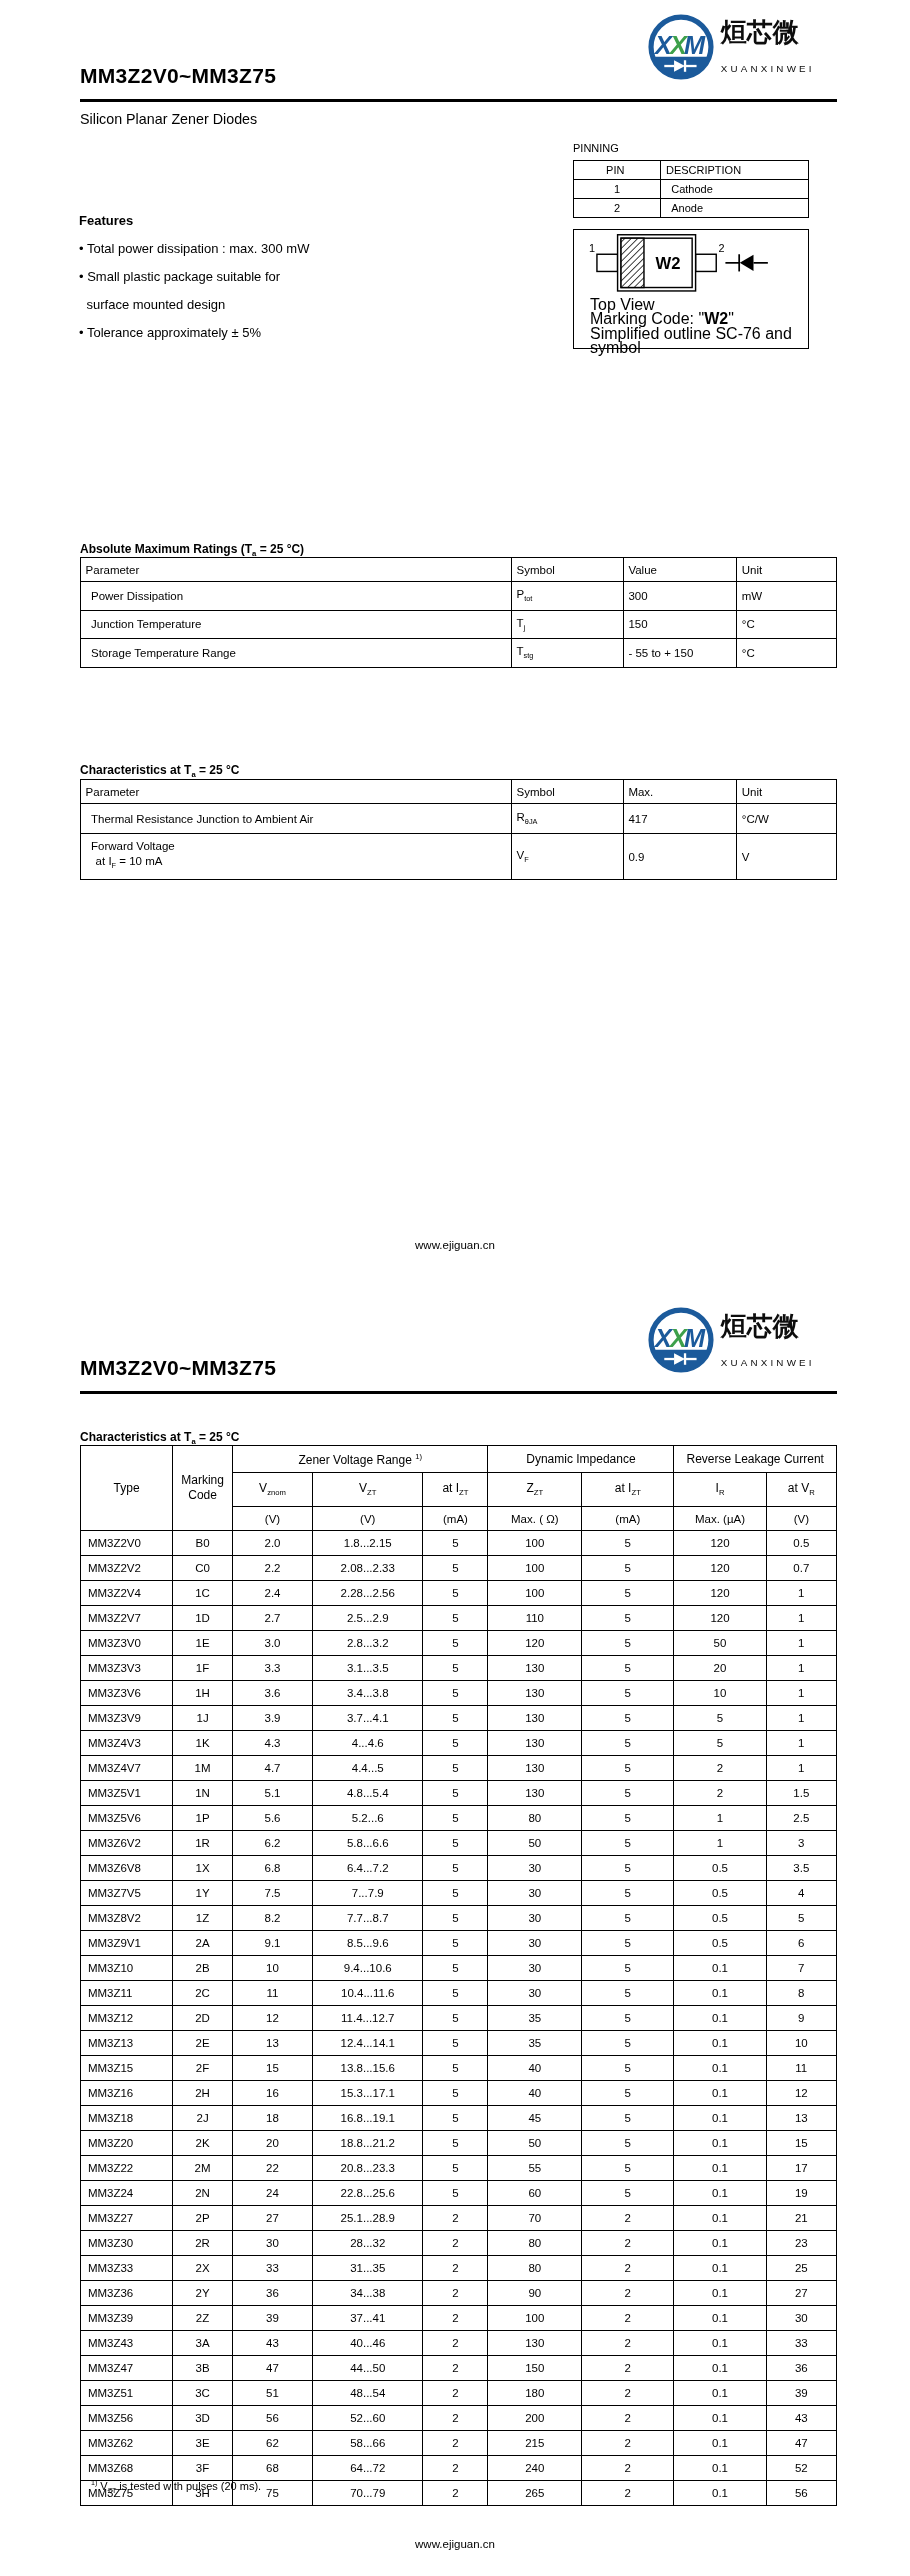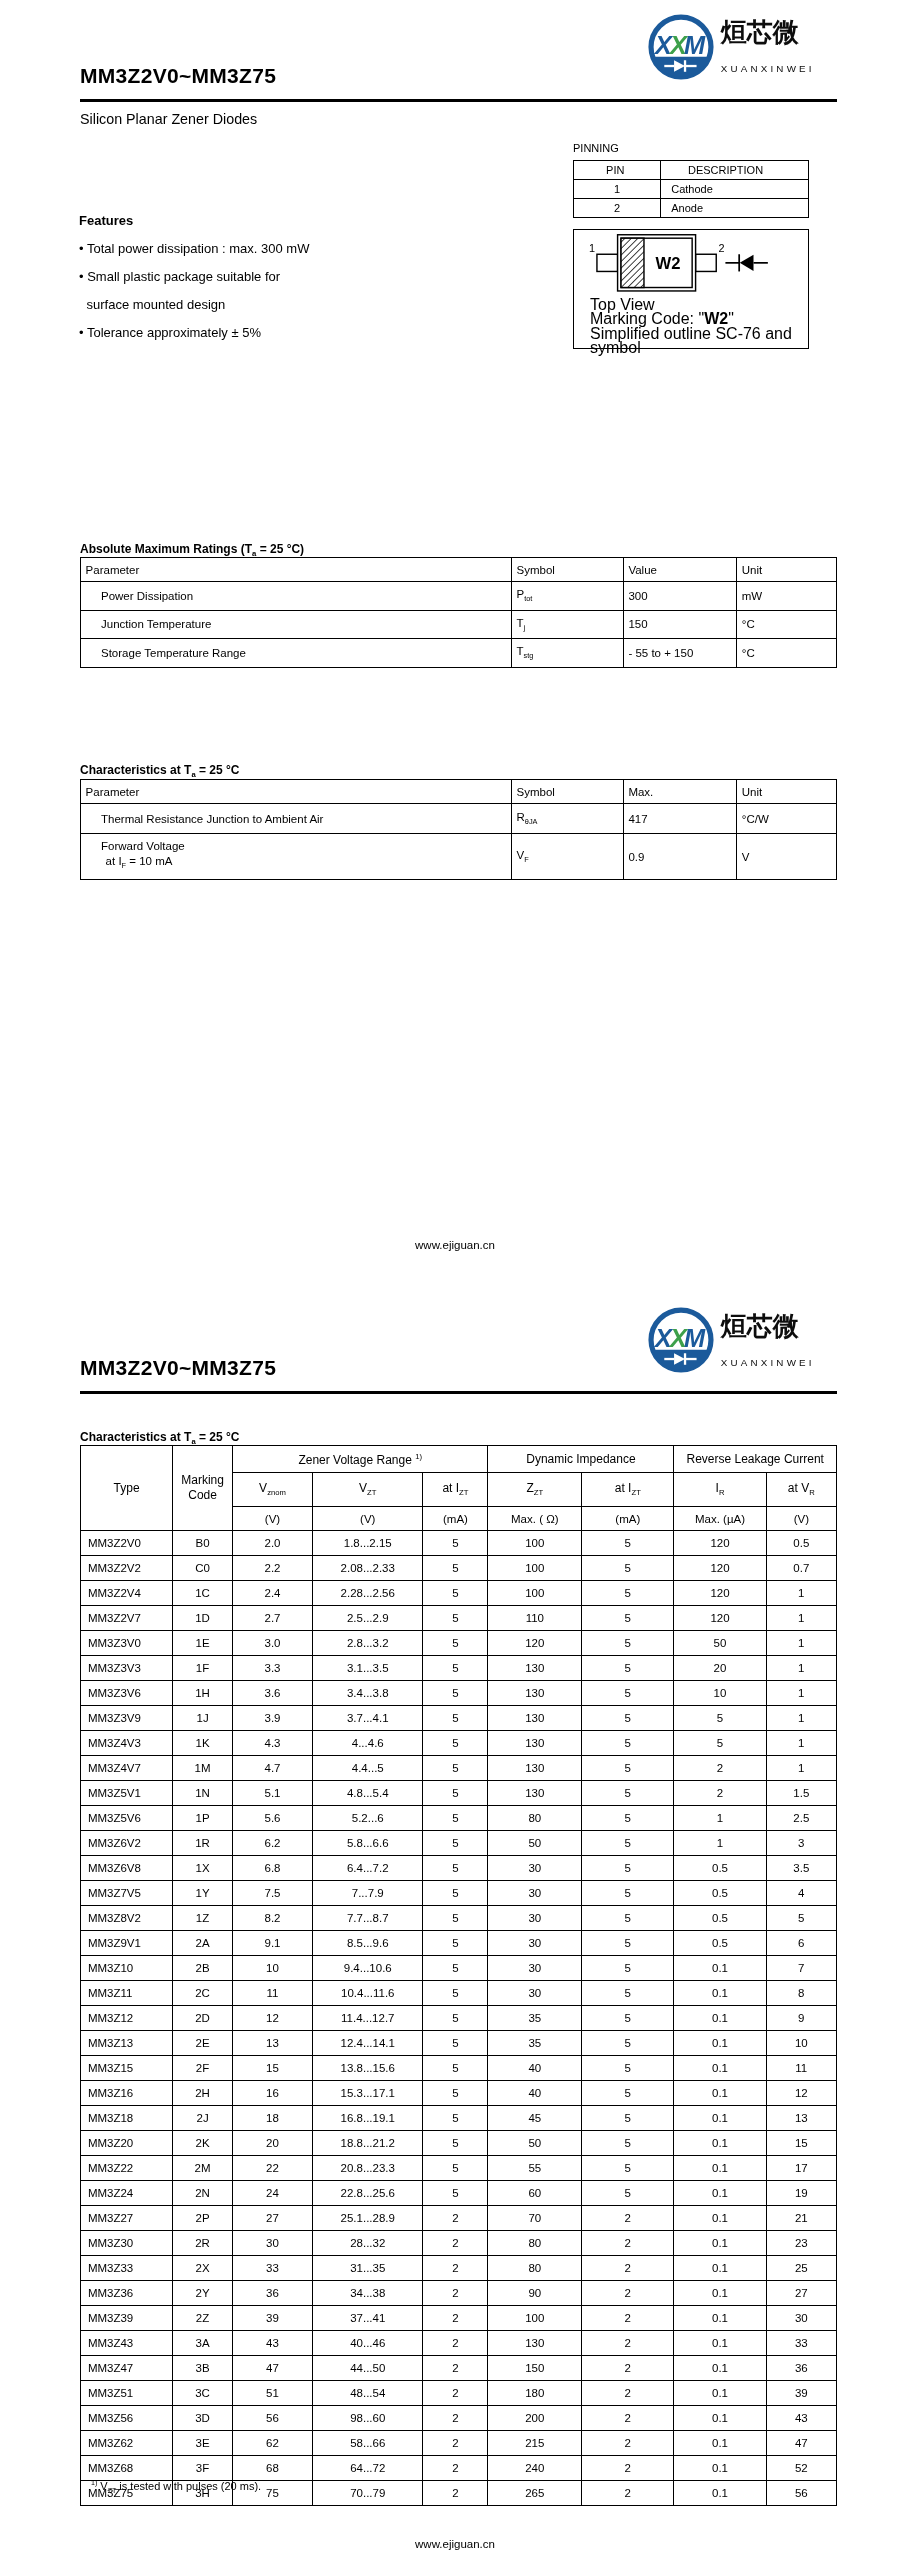--- a/index.html
+++ b/index.html
@@ -18,41 +18,41 @@
   .logo { display:flex; align-items:center; }
   .logo-text { margin-left:5.7px; }
   .logo-cn { font-size:26px; font-weight:bold; line-height:1.05; color:#0d0d0d; }
   .logo-en { font-size:9.8px; letter-spacing:3.2px; color:#0d0d0d; margin-top:17px; }
 
   
   .side-label { font-size:11px; }
   table { border-collapse:collapse; table-layout:fixed; }
   .pin-table { width:236px; border:1.1px solid #000; }
   .pin-table th, .pin-table td { border:1.1px solid #000; font-size:11px; font-weight:normal; height:18px; padding:0 3.4px; }
-  .pin-table th { text-align:left; padding-left:27px; }
+  .pin-table th { text-align:left; padding-left:5px; }
   .pin-table th.pin-col { text-align:center; padding-left:0; }
   .pin-table td.pin-col { text-align:center; }
   .pin-table td.desc-col { text-align:left; padding-left:10.3px; }
 
   
   .pkg-box { width:236px; height:120px; border:1.1px solid #000; box-sizing:border-box; background:#fff; }
   .pkg-captions { position:absolute; left:16px; top:68px; font-size:16px; line-height:14.3px; }
 
   
   .features-heading { font-size:13px; font-weight:bold; margin-bottom:12.6px; }
   .feat-line { font-size:13px; margin-bottom:13px; white-space:pre; }
   .feat-line.indent { padding-left:7.5px; }
 
   
   .sec-heading { font-size:12px; font-weight:bold; }
   .spec-table { width:757px; border:1.7px solid #000; }
   .spec-table th, .spec-table td { border:1.1px solid #000; font-size:11.5px; font-weight:normal; text-align:left; padding:0 4.6px; }
   .spec-table thead th { height:23px; }
   .spec-table td { height:27.5px; }
-  .spec-table td.param { text-align:left; padding-left:20px; }
+  .spec-table td.param { text-align:left; padding-left:10px; }
   .charp1-table td.tall { height:45px; }
   .charp1-table td.r1 { height:29px; }
   .param2 { line-height:15px; text-align:left; }
   .param2 .l2 { padding-left:4.6px; }
 
   
   .big-table { width:757px; border:1.7px solid #000; }
   .big-table th, .big-table td { border:1.1px solid #000; font-weight:normal; text-align:center; padding:0 2.3px; }
   .big-table .grp { height:26px; font-size:12px; }
   .big-table .sub-row th { height:33px; font-size:12px; }
@@ -692,21 +692,21 @@
           <td>2</td>
           <td>180</td>
           <td>2</td>
           <td>0.1</td>
           <td>39</td>
         </tr>
         <tr>
           <td class="type-cell">MM3Z56</td>
           <td>3D</td>
           <td>56</td>
-          <td>98...60</td>
+          <td>52...60</td>
           <td>2</td>
           <td>200</td>
           <td>2</td>
           <td>0.1</td>
           <td>43</td>
         </tr>
         <tr>
           <td class="type-cell">MM3Z62</td>
           <td>3E</td>
           <td>62</td>

